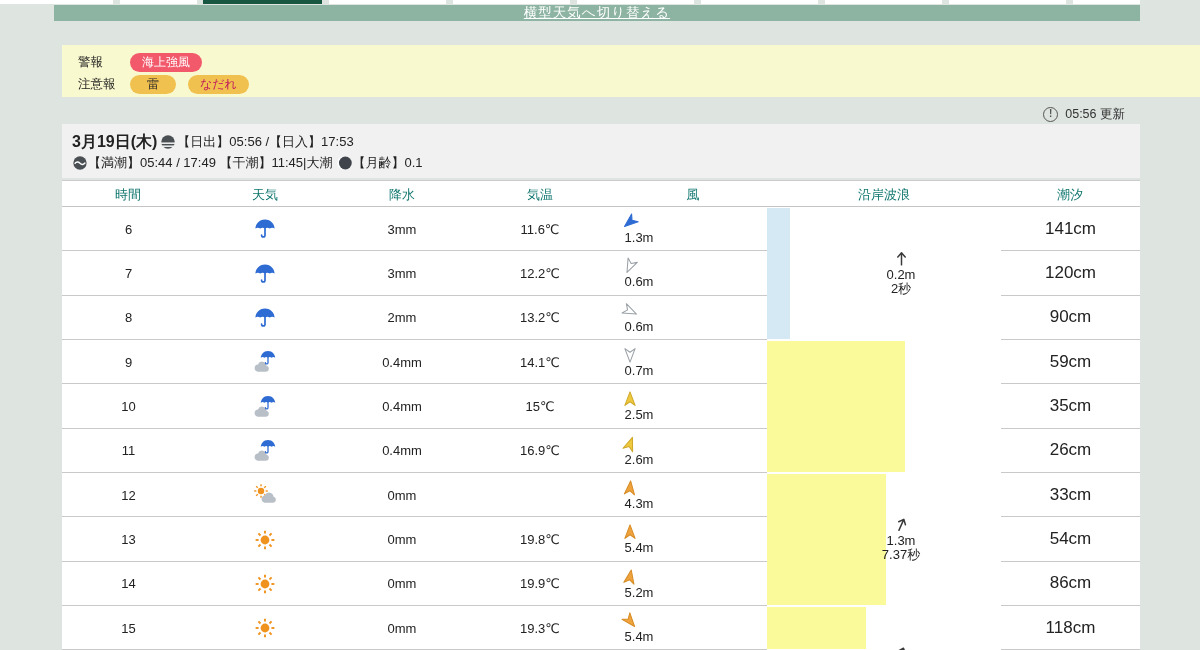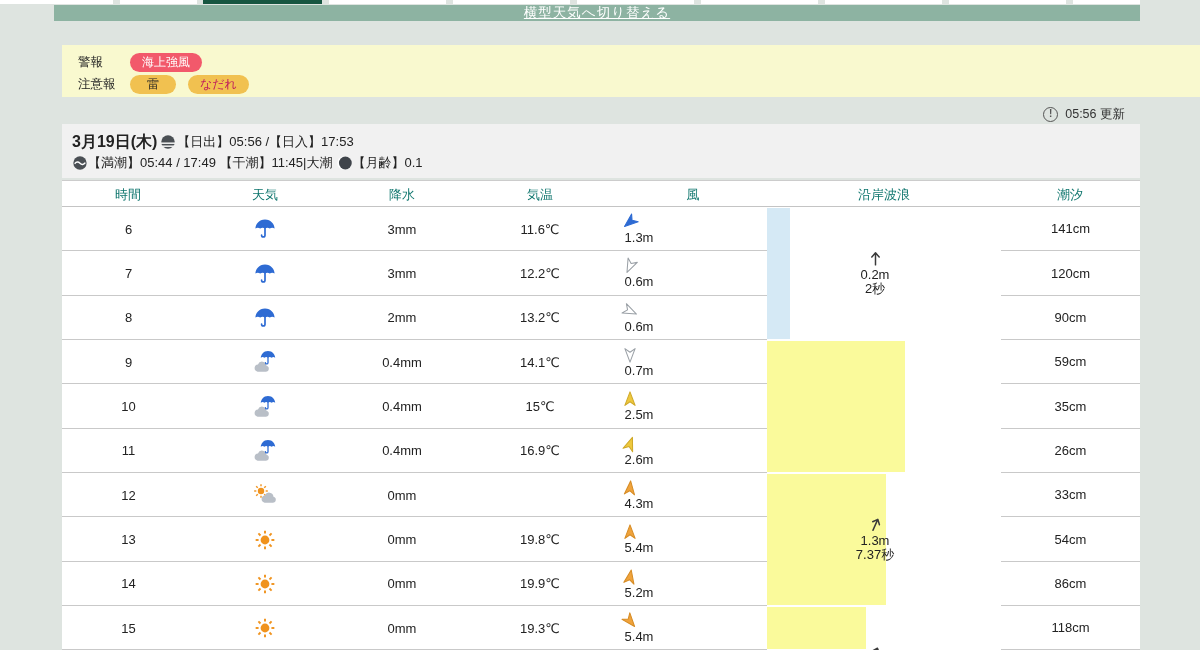--- a/index.html
+++ b/index.html
@@ -37,28 +37,28 @@
   .thead span { position:absolute; top:5px; transform:translateX(-50%); font-size:13px; color:#0f766e; }
   .rows { position:absolute; top:26px; left:0; width:100%; height:444px; }
   .trow { position:absolute; left:0; width:100%; height:44.35px; }
   .sep-main { position:absolute; bottom:0; left:0; width:705px; border-bottom:1px solid #c9c9c9; }
   .c-time { position:absolute; left:0; top:0; width:133px; height:100%; display:flex; align-items:center; justify-content:center; font-size:13px; color:#222; }
   .c-weather { position:absolute; left:179px; top:0; width:48px; height:100%; display:flex; align-items:center; justify-content:center; }
   .c-precip { position:absolute; left:280px; top:0; width:120px; height:100%; display:flex; align-items:center; justify-content:center; font-size:13px; }
   .c-temp { position:absolute; left:418px; top:0; width:120px; height:100%; display:flex; align-items:center; justify-content:center; font-size:13px; }
   .c-wind-arrow { position:absolute; left:559px; top:6px; width:18px; height:18px; }
   .c-wind-speed { position:absolute; left:537px; top:23px; width:80px; text-align:center; font-size:13px; }
-  .c-tide { position:absolute; left:939px; top:0; width:139px; height:100%; display:flex; align-items:center; justify-content:center; font-size:13px; border-bottom:1px solid #c9c9c9; }
+  .c-tide { position:absolute; left:939px; top:0; width:139px; height:100%; display:flex; align-items:center; justify-content:center; font-size:17px; border-bottom:1px solid #c9c9c9; }
   .icon-stack { position:relative; width:26px; height:26px; }
   .icon-stack svg { position:absolute; }
 
   
   .wave-layer { position:absolute; left:705px; top:0; width:234px; height:444px; }
   .wave-bar { position:absolute; left:0; }
-  .wave-label { position:absolute; left:48px; width:120px; text-align:center; font-size:13px; color:#222; line-height:14.5px; }
+  .wave-label { position:absolute; left:74px; width:120px; text-align:center; font-size:13px; color:#222; line-height:14.5px; }
   .wave-label svg { display:block; margin:0 auto 1px auto; }
 </style>
 </head>
 <body>
 
 <div id="tabstrip">
     <div class="tab-frag" style="left: 0px; width: 113px;"></div>
     <div class="tab-frag" style="left: 120px; width: 77px;"></div>
     <div class="tab-frag active" style="left: 203px; width: 119px; background: rgb(23, 86, 65);"></div>
     <div class="tab-frag" style="left: 329px; width: 117px;"></div>

